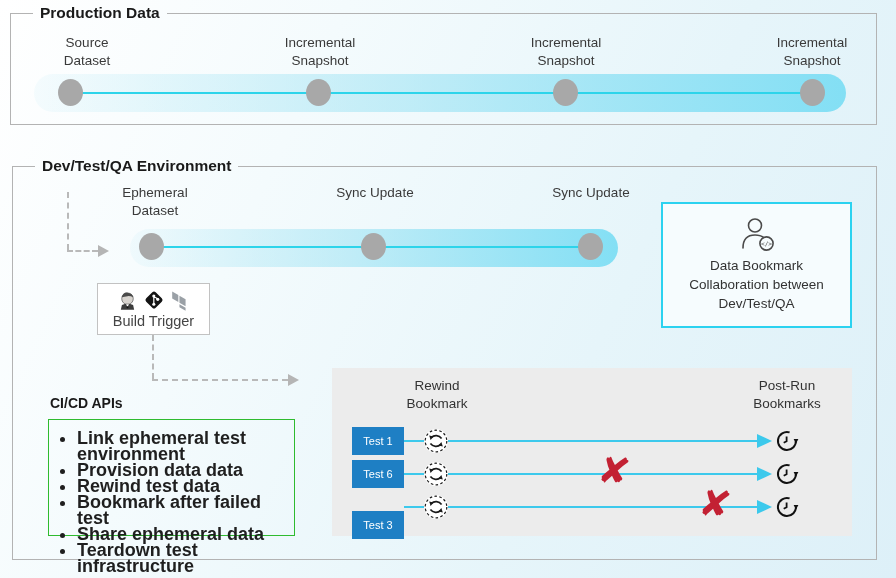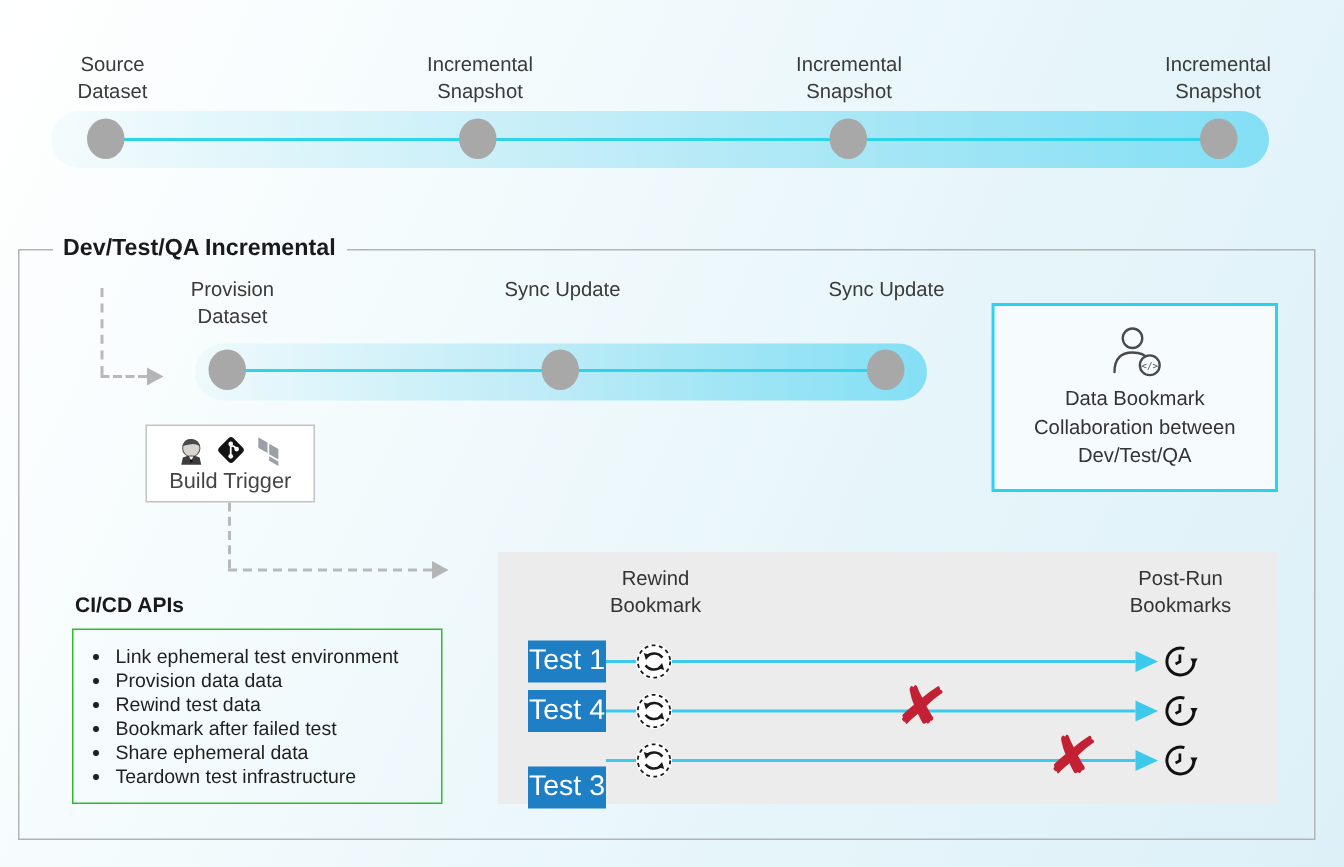--- a/index.html
+++ b/index.html
@@ -49,67 +49,70 @@
   .watermark {
     position: absolute; left: 336px; top: 341px; width: 320px;
     font-size: 16.5px; font-weight: 700; color: rgba(255,255,255,0.92);
   }
   .cicd-title { position: absolute; left: 50px; top: 395px; font-size: 14px; font-weight: 700; color: #1a1a1a; }
   .cicd-box {
     position: absolute; left: 48px; top: 419px; width: 247px; height: 117px;
     border: 1.6px solid #2fbb2f; background: transparent;
   }
   .cicd-box ul { margin: 0; padding: 10px 4px 0 28px; }
-  .cicd-box li { font-size: 13px; line-height: 16px; color: #1f1f1f; }
+  .cicd-box li { font-size: 18px; line-height: 16px; color: #1f1f1f; font-weight: bold; }
   .test-panel { position: absolute; left: 332px; top: 368px; width: 520px; height: 168px; background: #ececec; }
   .panel-header {
     position: absolute; text-align: center; font-size: 13.5px; line-height: 1.3; color: #333;
   }
   .test-btn {
     position: absolute; width: 52px; height: 28px; background: #1e7fc4; color: #fff;
-    font-size: 19px; display: flex; align-items: center; justify-content: center;
+    font-size: 11px; display: flex; align-items: center; justify-content: center;
   }
   .row-line { position: absolute; height: 2px; background: #3cc9ec; }
   .arrow-cyan {
     position: absolute; width: 0; height: 0;
     border-left: 15px solid #3cc9ec; border-top: 7px solid transparent; border-bottom: 7px solid transparent;
   }
   .icon-wrap { position: absolute; line-height: 0; }
   .fail-x {
     position: absolute; color: #c32133; font-size: 38px; font-weight: 700;
     transform: rotate(9deg); line-height: 1; font-family: "DejaVu Sans", sans-serif;
   }
 </style>
 </head>
 <body>
 
 <div class="canvas">
 
-
-  <div class="station-label" style="left:30px; top:34px;">Source Dataset</div>
+  <fieldset style="left:10px; top:4px; width:867px; height:121px;">
+    <legend>Production Data</legend>
+  </fieldset>
+
+  <div class="station-label" style="left:42px; top:34px;">Source Dataset</div>
   <div class="station-label" style="left:275px; top:34px;">Incremental Snapshot</div>
   <div class="station-label" style="left:521px; top:34px;">Incremental Snapshot</div>
   <div class="station-label" style="left:767px; top:34px;">Incremental Snapshot</div>
 
   <div class="band" style="left:34px; top:74px; width:812px;"></div>
   <div class="tl-line" style="left:71px; top:92px; width:742px;"></div>
   <div class="dot" style="left:58px; top:79px;"></div>
   <div class="dot" style="left:306px; top:79px;"></div>
   <div class="dot" style="left:553px; top:79px;"></div>
   <div class="dot" style="left:800px; top:79px;"></div>
 
   <fieldset style="left:12px; top:157px; width:865px; height:403px;">
-    <legend>Dev/Test/QA Incremental</legend>
+    <legend>Dev/Test/QA Environment</legend>
   </fieldset>
 
   <div class="dash-v" style="left:67px; top:192px; height:58px;"></div>
   <div class="dash-h" style="left:67px; top:250px; width:31px;"></div>
   <div class="arrow-gray" style="left:98px; top:245px;"></div>
 
-  <div class="station-label" style="left:110px; top:184px;">Provision Dataset</div>
+  <div class="station-label" style="left:110px; top:184px;">Ephemeral Dataset</div>
   <div class="station-label" style="left:330px; top:184px;">Sync Update</div>
   <div class="station-label" style="left:546px; top:184px;">Sync Update</div>
 
   <div class="band" style="left:130px; top:229px; width:488px;"></div>
   <div class="tl-line" style="left:152px; top:246px; width:439px;"></div>
   <div class="dot" style="left:139px; top:233px;"></div>
   <div class="dot" style="left:361px; top:233px;"></div>
   <div class="dot" style="left:578px; top:233px;"></div>
 
   <div class="build-box">
@@ -191,21 +194,21 @@
   <div class="arrow-cyan" style="left:757px; top:434px;"></div>
   <span class="icon-wrap" style="left:775px; top:429px;">
     <svg width="24" height="24" viewBox="0 0 24 24" fill="none" stroke="#111">
       <path d="M14.6 3.4 A9 9 0 1 0 20.9 11.2" stroke-width="2"></path>
       <polygon points="18.6,10 23.4,10 21,14.4" fill="#111" stroke="none"></polygon>
       <path d="M11.6 7.4 V12.2 L8.7 13.7" stroke-width="1.8"></path>
     </svg>
   </span>
 
   <div class="row-line" style="left:404px; top:473px; width:353px;"></div>
-  <div class="test-btn" style="left:352px; top:460px;">Test 4</div>
+  <div class="test-btn" style="left:352px; top:460px;">Test 6</div>
   <span class="icon-wrap" style="left:423px; top:461px;">
     <svg width="26" height="26" viewBox="0 0 26 26">
       <circle cx="13" cy="13" r="12" fill="#fff"></circle>
       <circle cx="13" cy="13" r="10.8" fill="none" stroke="#1a1a1a" stroke-width="1.2" stroke-dasharray="2.6 2.3"></circle>
       <path d="M18.6 10.4 A7 7 0 0 0 8.2 9.6" stroke="#1a1a1a" stroke-width="1.7" fill="none"></path>
       <polygon points="6.2,7.4 7.6,12 10.6,8.6" fill="#1a1a1a"></polygon>
       <path d="M7.4 15.6 A7 7 0 0 0 17.8 16.4" stroke="#1a1a1a" stroke-width="1.7" fill="none"></path>
       <polygon points="19.8,18.6 18.4,14 15.4,17.4" fill="#1a1a1a"></polygon>
     </svg>
   </span>

